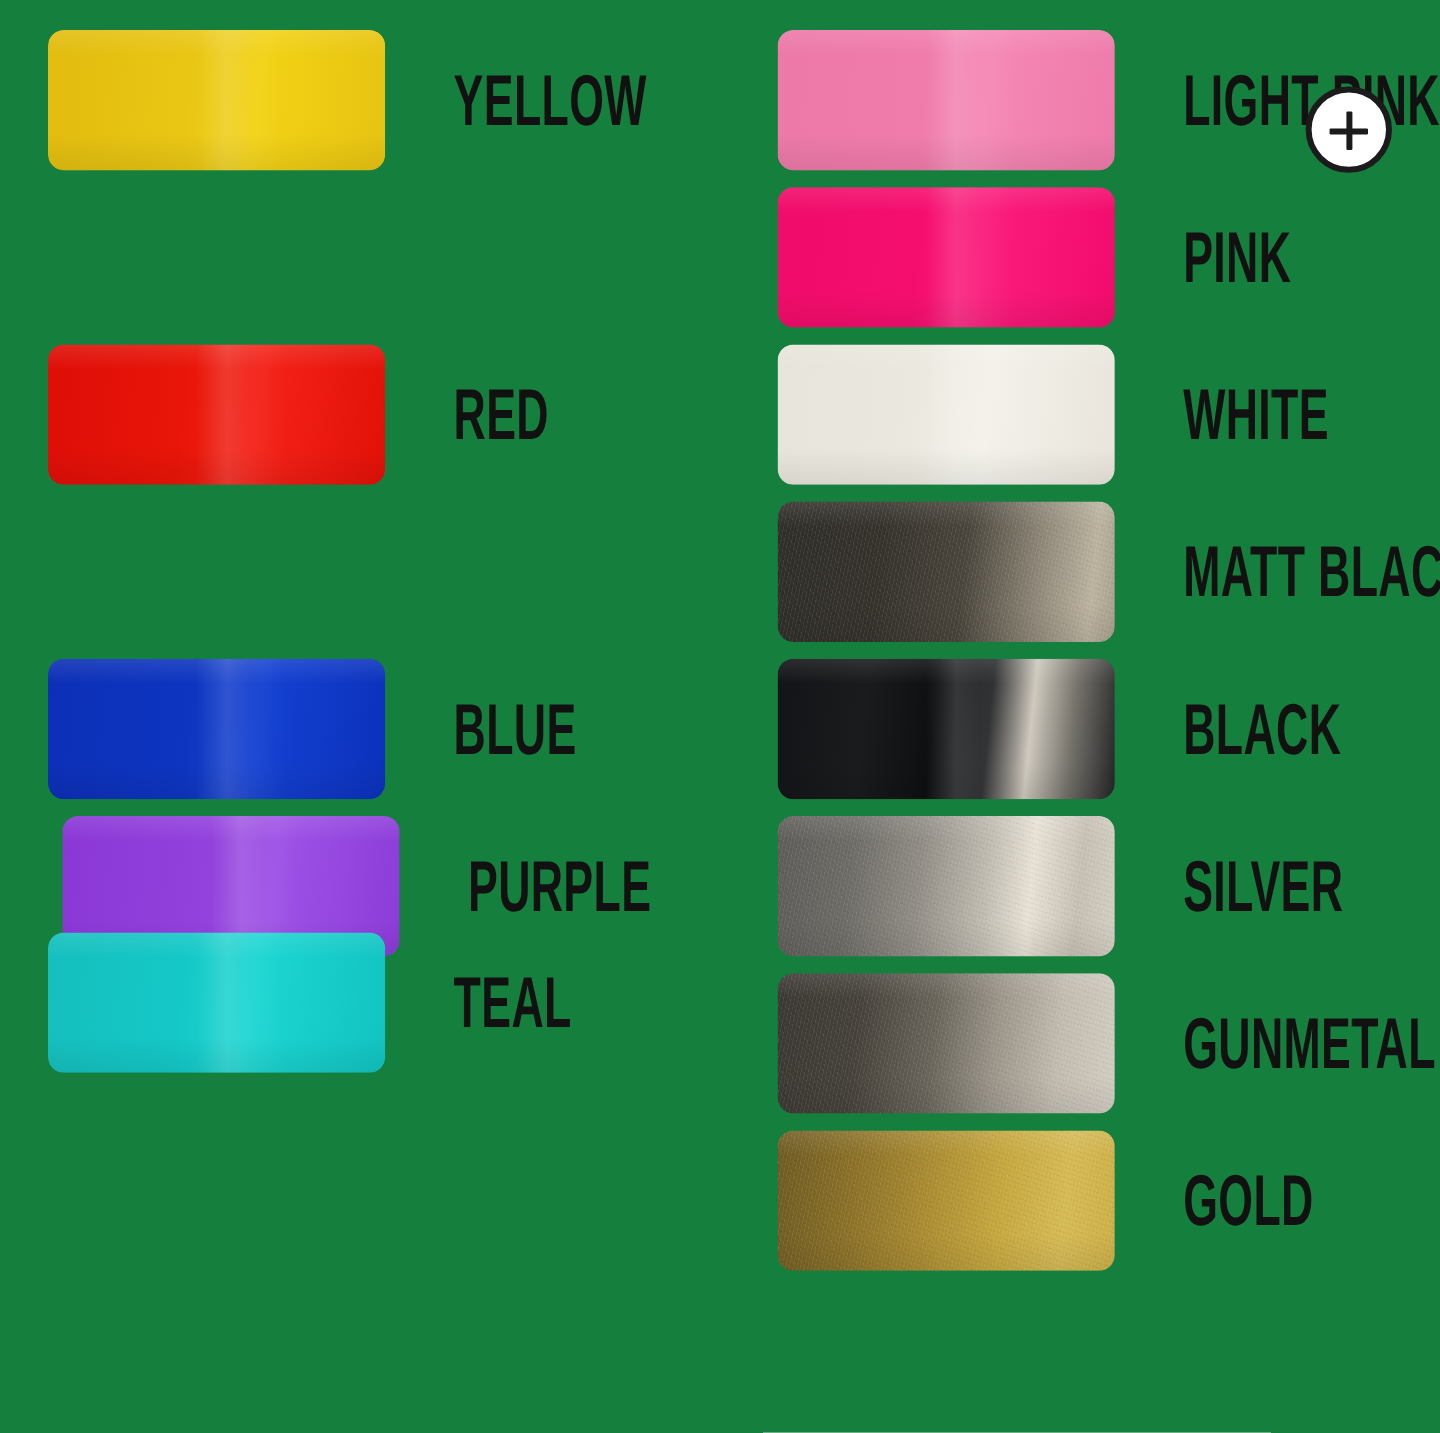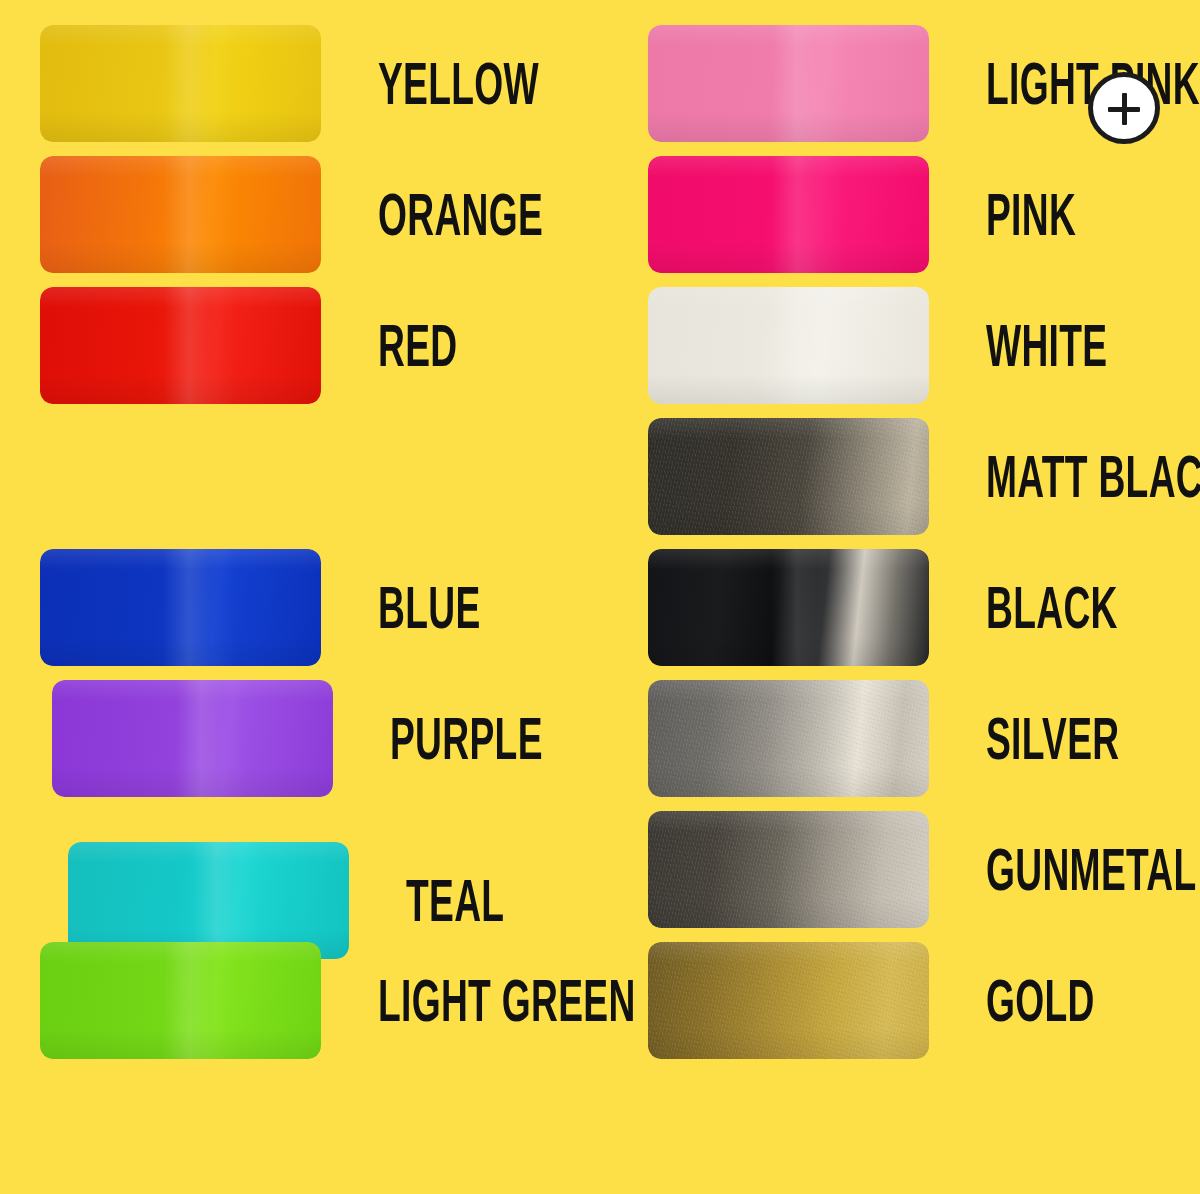--- a/index.html
+++ b/index.html
@@ -11,21 +11,21 @@
     width: 1200px;
     height: 1194px;
     overflow: hidden;
     font-family: "Liberation Sans", sans-serif;
   }
 
   #chart {
     position: relative;
     width: 1200px;
     height: 1194px;
-    background: #fde047;
+    background: #15803d;
   }
 
   
   .column {
     position: absolute;
     top: 0;
     width: 600px;
     height: 1194px;
   }
   .column.left  { left: 0; }
@@ -147,28 +147,20 @@
 
   <div class="column left">
       <div class="swatch-row" style="top: 25px;">
         <div class="chip">
           <div class="chip-fill" style="background: linear-gradient(96deg, rgb(226, 188, 15) 0%, rgb(233, 198, 20) 42%, rgb(242, 210, 21) 62%, rgb(231, 195, 18) 100%);"></div>
           <div class="chip-gloss"></div>
           <div class="chip-shade"></div>
         </div>
         <div class="chip-label">YELLOW</div>
       </div>
-      <div class="swatch-row" style="top: 156px;">
-        <div class="chip">
-          <div class="chip-fill" style="background: linear-gradient(96deg, rgb(232, 94, 21) 0%, rgb(244, 117, 10) 38%, rgb(252, 138, 2) 60%, rgb(240, 115, 8) 100%);"></div>
-          <div class="chip-gloss"></div>
-          <div class="chip-shade"></div>
-        </div>
-        <div class="chip-label">ORANGE</div>
-      </div>
       <div class="swatch-row" style="top: 287px;">
         <div class="chip">
           <div class="chip-fill" style="background: linear-gradient(96deg, rgb(222, 14, 8) 0%, rgb(232, 21, 8) 40%, rgb(244, 34, 24) 62%, rgb(226, 17, 8) 100%);"></div>
           <div class="chip-gloss"></div>
           <div class="chip-shade"></div>
         </div>
         <div class="chip-label">RED</div>
       </div>
       <div class="swatch-row" style="top: 549px;">
         <div class="chip">
@@ -179,35 +171,27 @@
         <div class="chip-label">BLUE</div>
       </div>
       <div class="swatch-row" style="top: 680px; margin-left: 12px;">
         <div class="chip">
           <div class="chip-fill" style="background: linear-gradient(96deg, rgb(138, 55, 214) 0%, rgb(147, 66, 221) 44%, rgb(158, 82, 230) 62%, rgb(140, 60, 216) 100%);"></div>
           <div class="chip-gloss"></div>
           <div class="chip-shade"></div>
         </div>
         <div class="chip-label">PURPLE</div>
       </div>
-      <div class="swatch-row" style="top: 842px; margin-left: 28px;">
+      <div class="swatch-row" style="top: 777px;">
         <div class="chip">
           <div class="chip-fill" style="background: linear-gradient(96deg, rgb(21, 191, 189) 0%, rgb(20, 200, 199) 40%, rgb(28, 214, 210) 60%, rgb(18, 195, 193) 100%);"></div>
           <div class="chip-gloss"></div>
           <div class="chip-shade"></div>
         </div>
         <div class="chip-label">TEAL</div>
-      </div>
-      <div class="swatch-row" style="top: 942px;">
-        <div class="chip">
-          <div class="chip-fill" style="background: linear-gradient(96deg, rgb(107, 207, 18) 0%, rgb(116, 216, 23) 44%, rgb(132, 228, 29) 62%, rgb(111, 212, 20) 100%);"></div>
-          <div class="chip-gloss"></div>
-          <div class="chip-shade"></div>
-        </div>
-        <div class="chip-label">LIGHT GREEN</div>
       </div>
     </div>
   <div class="column right">
       <div class="swatch-row" style="top: 25px;">
         <div class="chip">
           <div class="chip-fill" style="background: linear-gradient(96deg, rgb(236, 121, 168) 0%, rgb(240, 124, 172) 44%, rgb(245, 136, 181) 62%, rgb(238, 122, 170) 100%);"></div>
           <div class="chip-gloss"></div>
           <div class="chip-shade"></div>
         </div>
         <div class="chip-label">LIGHT PINK</div>

